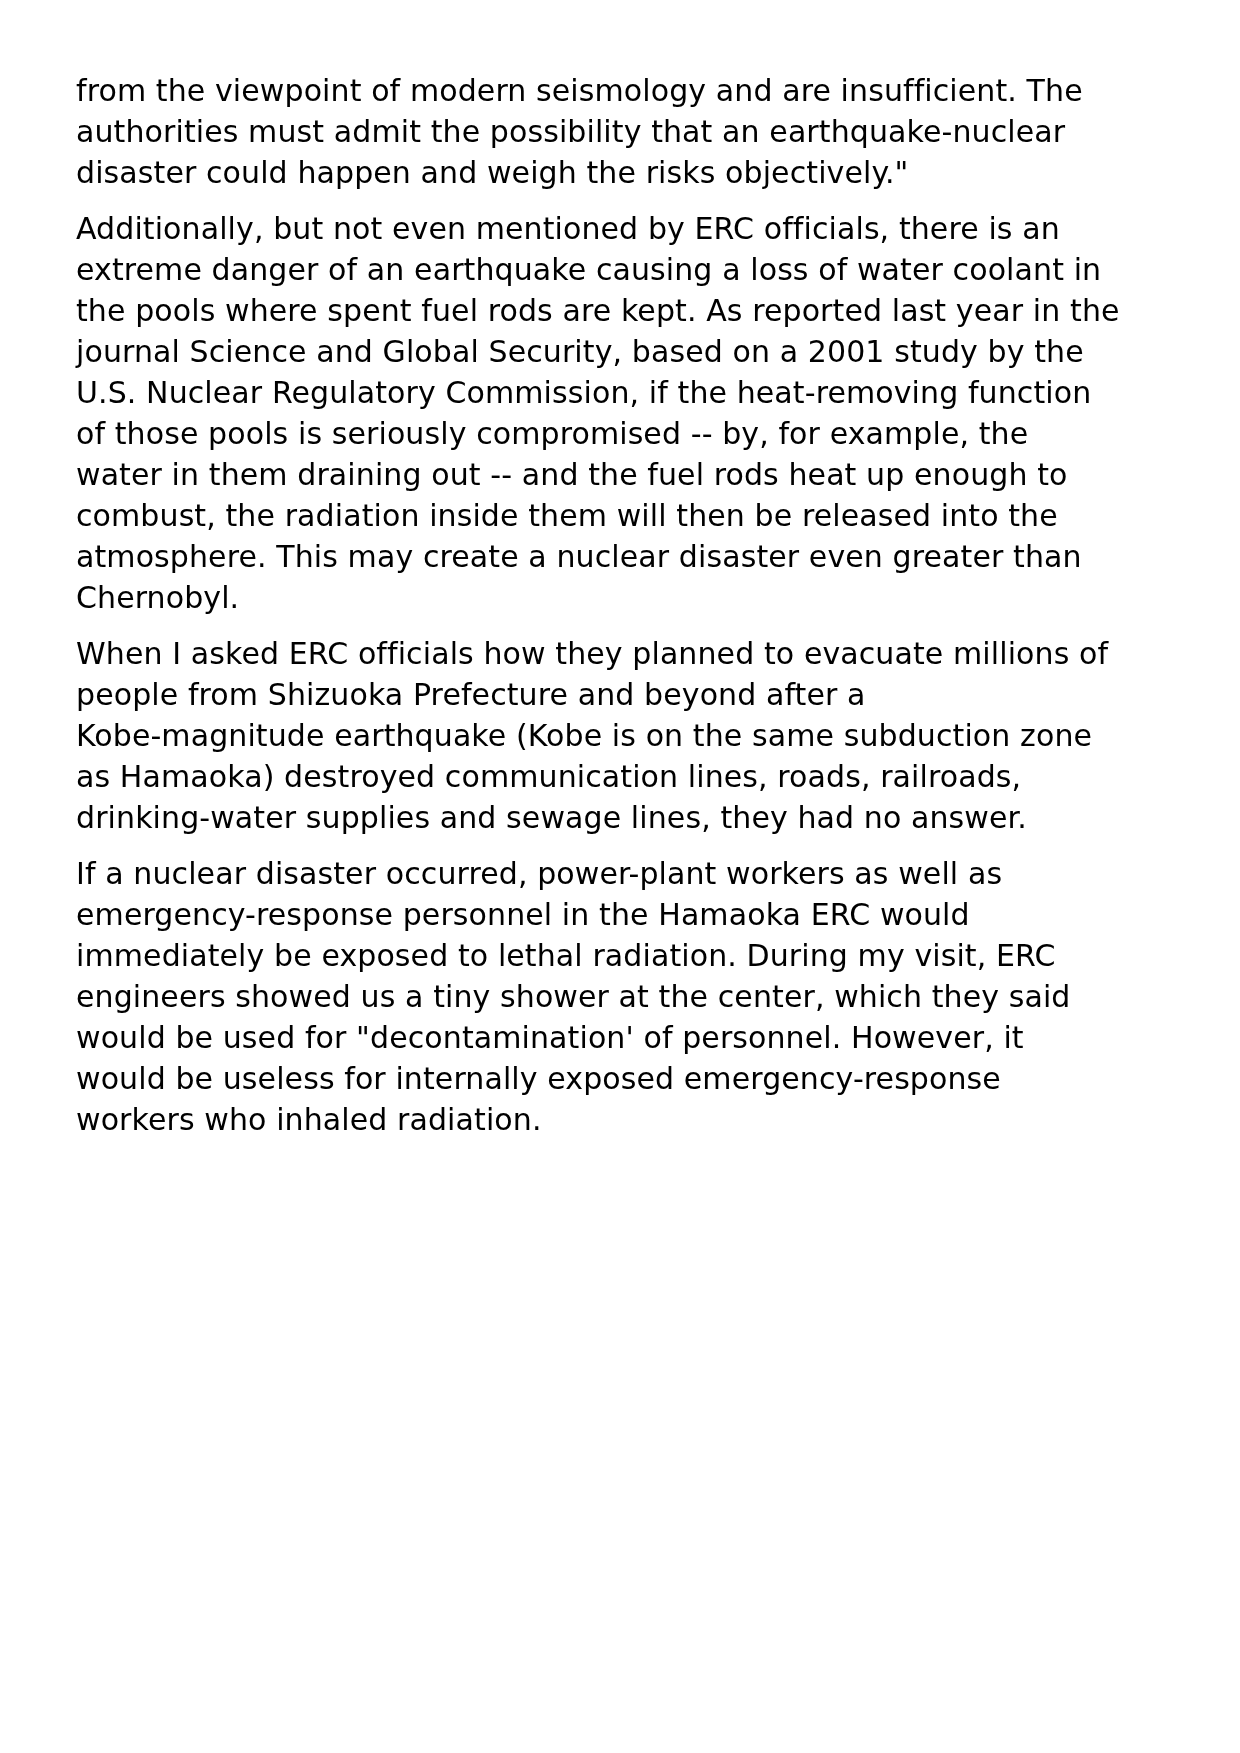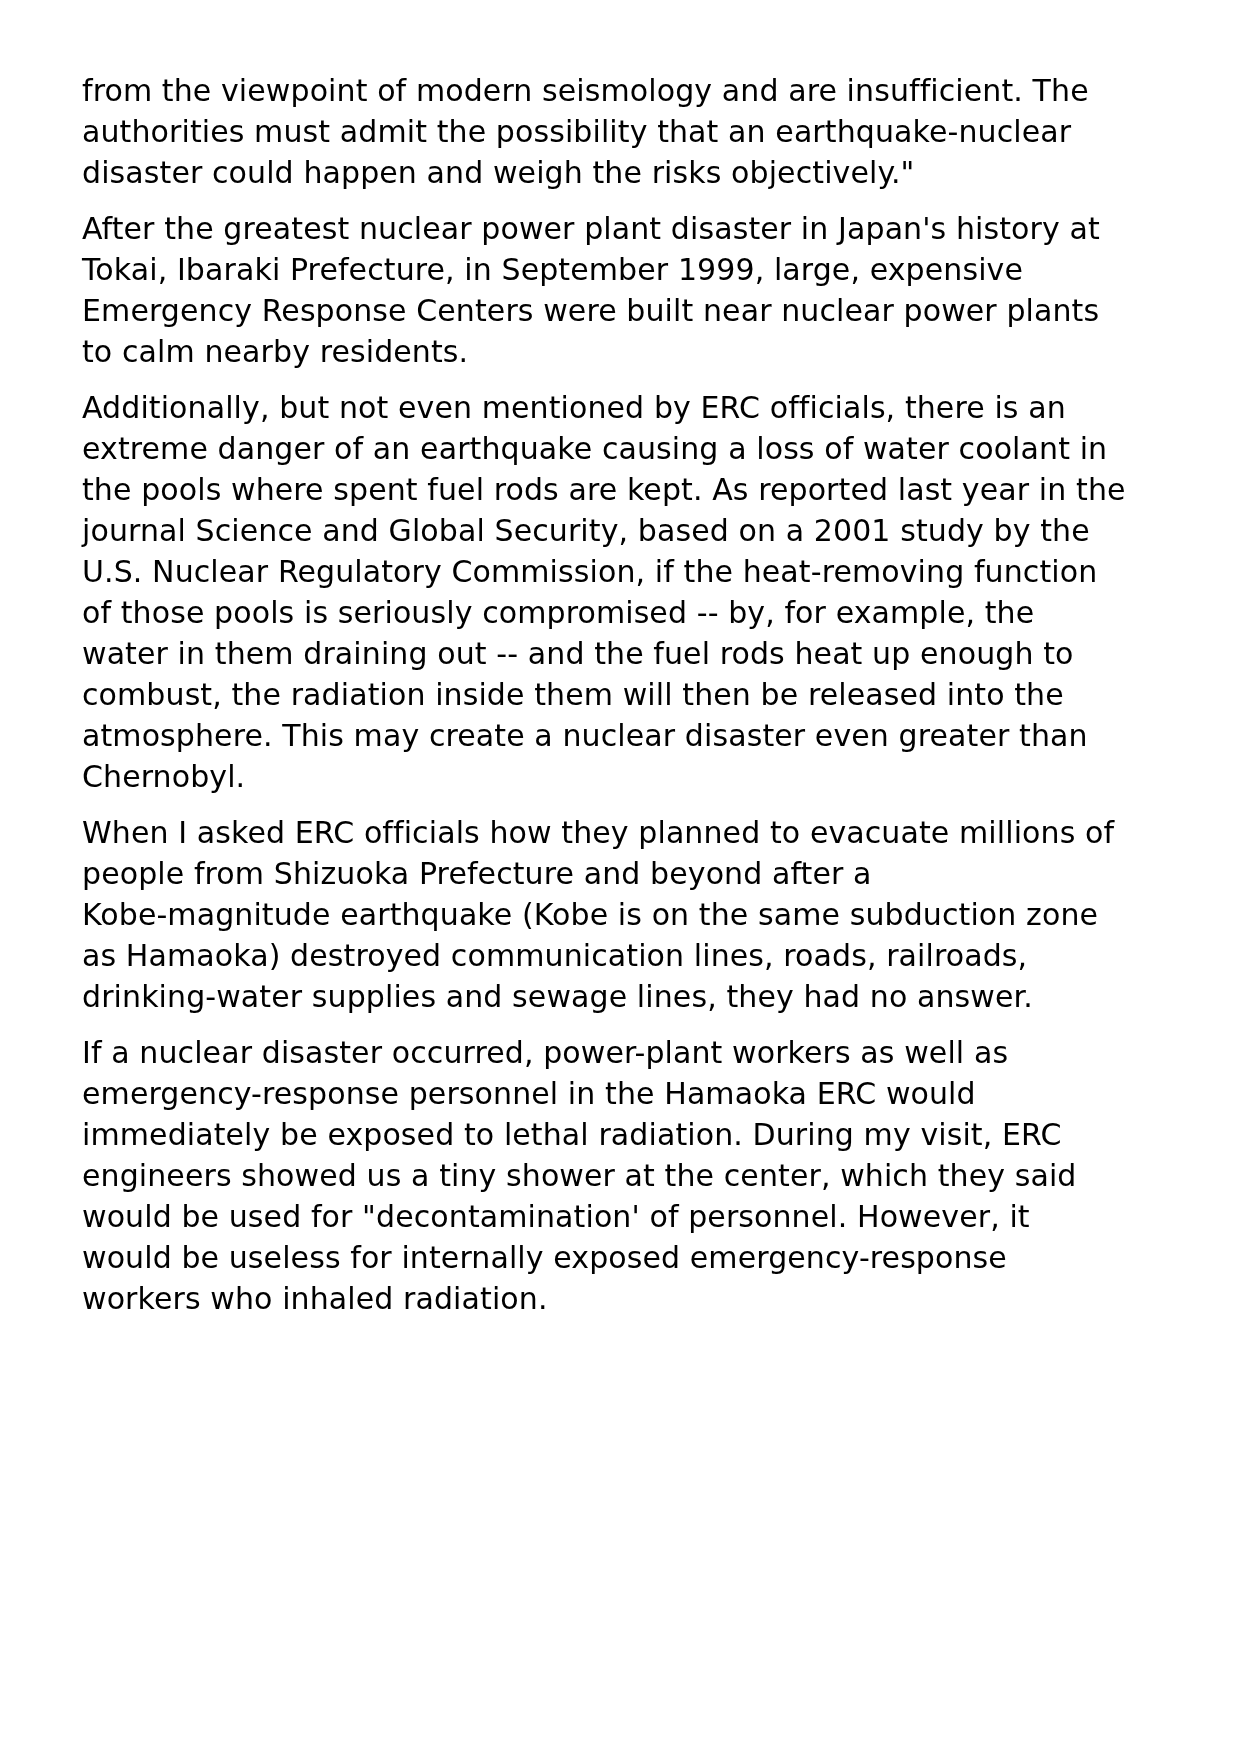--- a/index.html
+++ b/index.html
@@ -9,21 +9,21 @@
   }
   body {
     width: 1240px;
     height: 1753px;
     position: relative;
     overflow: hidden;
   }
   .page {
     position: absolute;
     top: 70px;
-    left: 82px;
+    left: 76px;
     width: 1110px;
   }
   .para {
     margin: 0 0 15px 0;
     padding: 0;
     font-family: "DejaVu Sans", "Liberation Sans", sans-serif;
     font-size: 30px;
     font-weight: 400;
     line-height: 41px;
     color: #000000;
@@ -31,24 +31,20 @@
     letter-spacing: 0.1px;
   }
 </style>
 </head>
 <body>
 
 <main class="page">
   <p class="para">from the viewpoint of modern seismology and are insufficient. The
 authorities must admit the possibility that an earthquake-nuclear
 disaster could happen and weigh the risks objectively."</p>
-  <p class="para">After the greatest nuclear power plant disaster in Japan's history at
-Tokai, Ibaraki Prefecture, in September 1999, large, expensive
-Emergency Response Centers were built near nuclear power plants
-to calm nearby residents.</p>
   <p class="para">Additionally, but not even mentioned by ERC officials, there is an
 extreme danger of an earthquake causing a loss of water coolant in
 the pools where spent fuel rods are kept. As reported last year in the
 journal Science and Global Security, based on a 2001 study by the
 U.S. Nuclear Regulatory Commission, if the heat-removing function
 of those pools is seriously compromised -- by, for example, the
 water in them draining out -- and the fuel rods heat up enough to
 combust, the radiation inside them will then be released into the
 atmosphere. This may create a nuclear disaster even greater than
 Chernobyl.</p>

